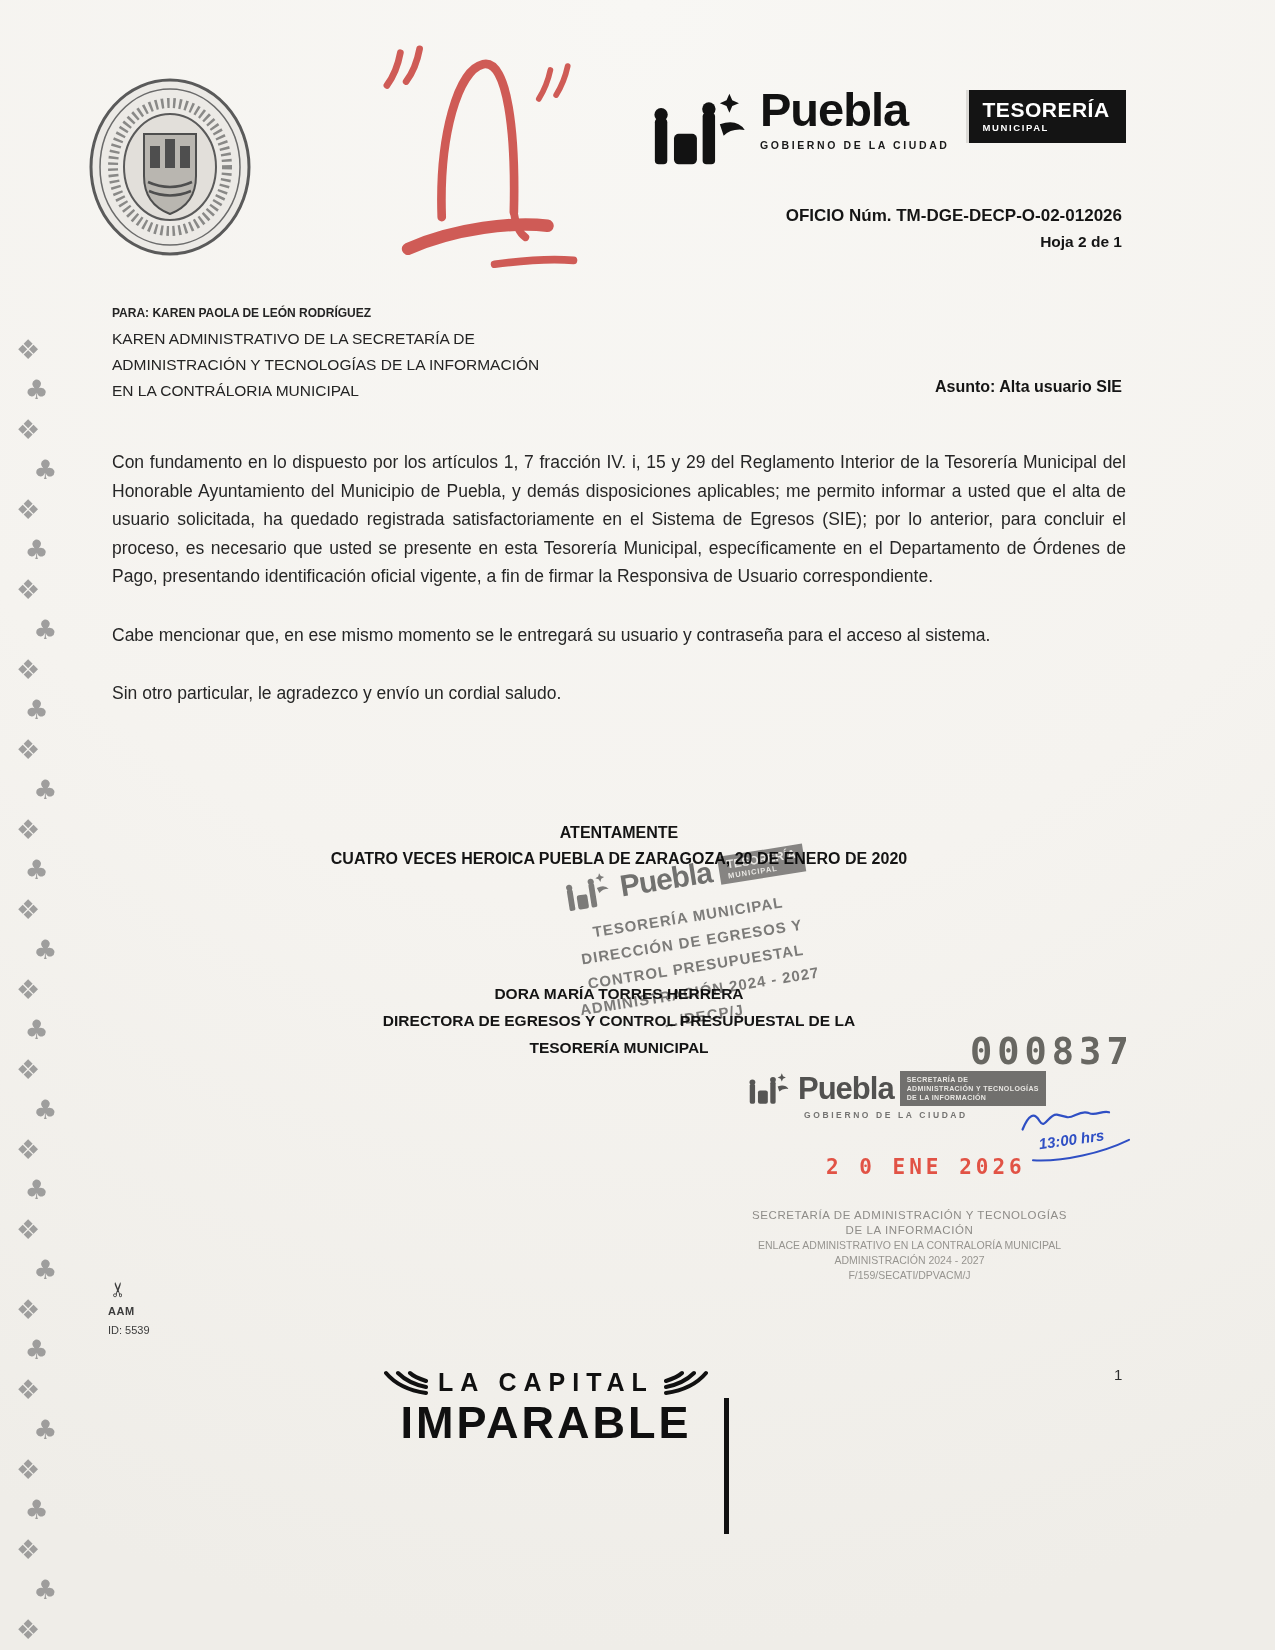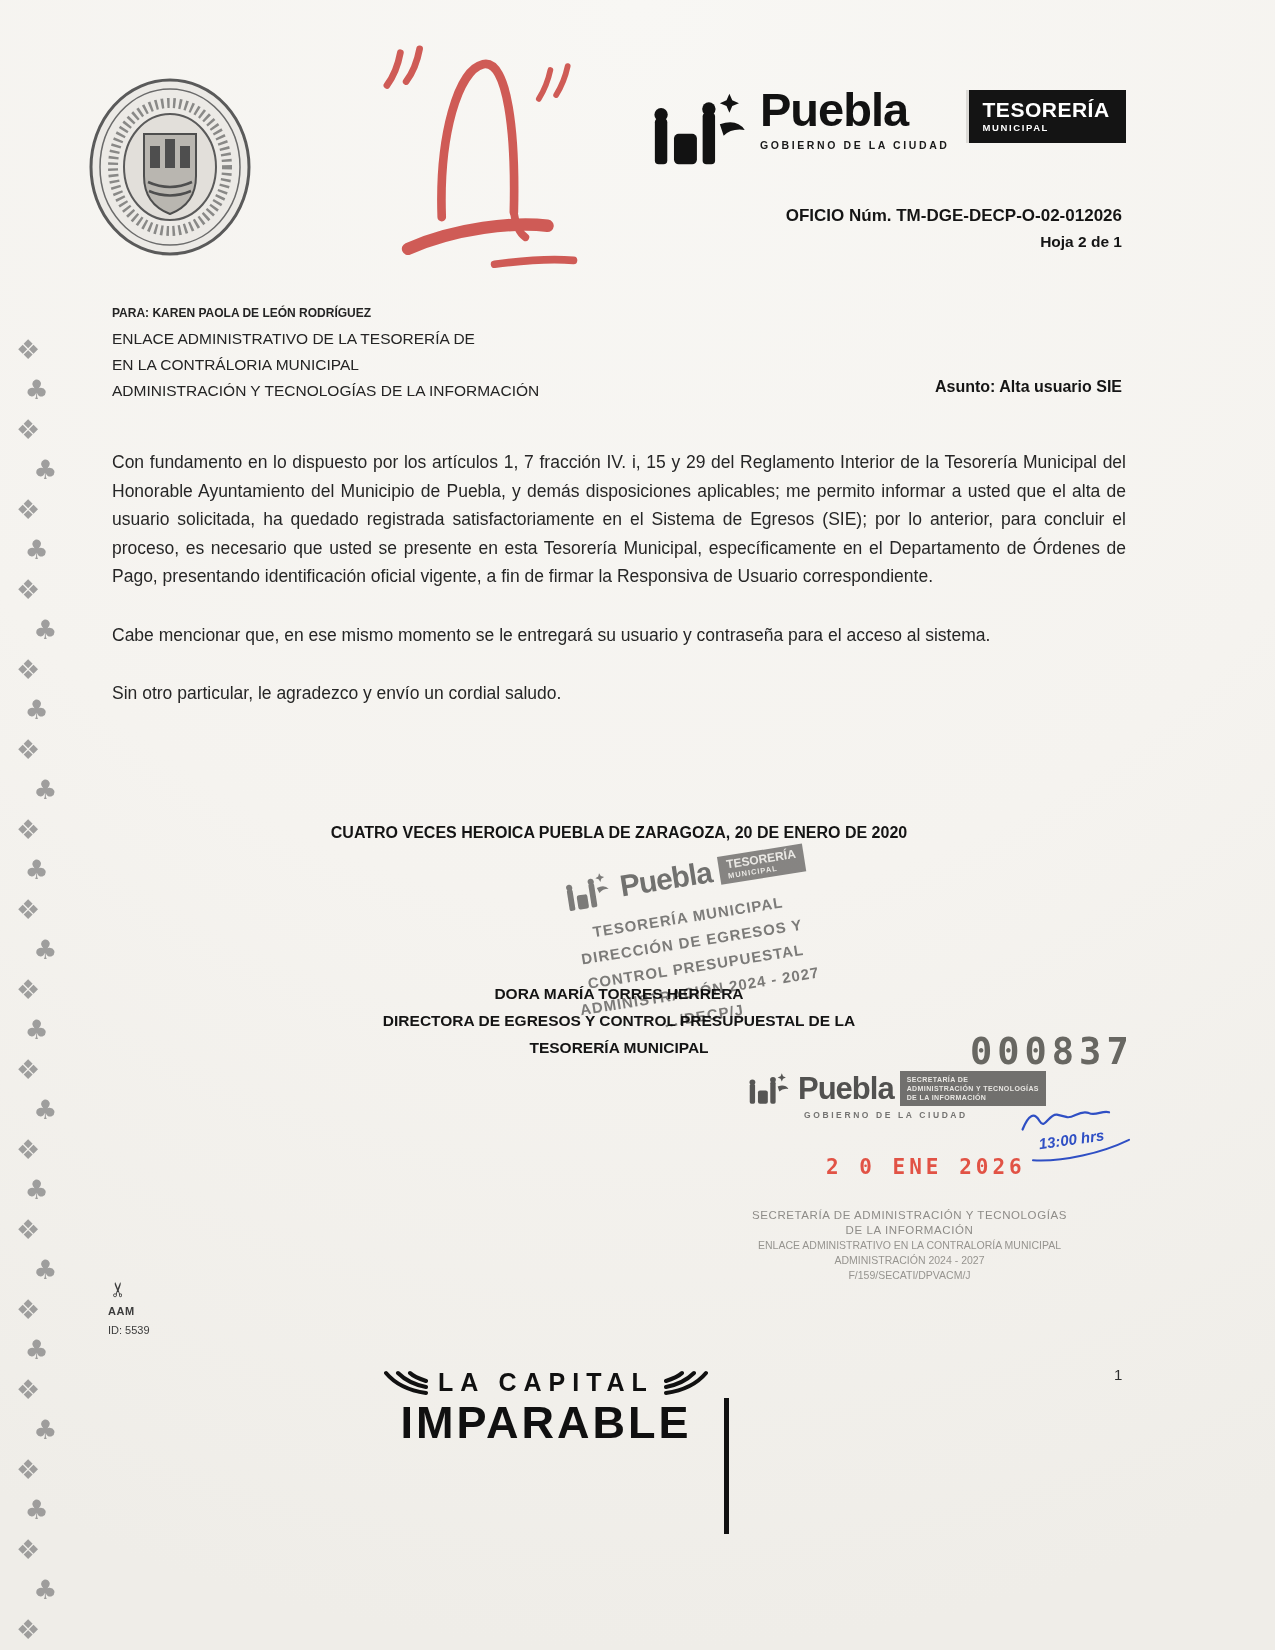--- a/index.html
+++ b/index.html
@@ -175,33 +175,34 @@
       <div class="l1">TESORERÍA</div>
       <div class="l2">MUNICIPAL</div>
     </div>
   </div>
 
   <div class="oficio">OFICIO Núm. TM-DGE-DECP-O-02-012026</div>
   <div class="hoja">Hoja 2 de 1</div>
 
   <div class="recipient">
     <div class="r1">PARA: KAREN PAOLA DE LEÓN RODRÍGUEZ</div>
-    <div>ENLACE ADMINISTRATIVO DE LA TESORERÍA DE</div>
+    <div>KAREN ADMINISTRATIVO DE LA SECRETARÍA DE</div>
+    <div>ADMINISTRACIÓN Y TECNOLOGÍAS DE LA INFORMACIÓN</div>
     <div>EN LA CONTRÁLORIA MUNICIPAL</div>
-    <div>ADMINISTRACIÓN Y TECNOLOGÍAS DE LA INFORMACIÓN</div>
   </div>
   <div class="asunto">Asunto: Alta usuario SIE</div>
 
   <div class="bodytext">
     <p>Con fundamento en lo dispuesto por los artículos 1, 7 fracción IV. i, 15 y 29 del Reglamento Interior de la Tesorería Municipal del Honorable Ayuntamiento del Municipio de Puebla, y demás disposiciones aplicables; me permito informar a usted que el alta de usuario solicitada, ha quedado registrada satisfactoriamente en el Sistema de Egresos (SIE); por lo anterior, para concluir el proceso, es necesario que usted se presente en esta Tesorería Municipal, específicamente en el Departamento de Órdenes de Pago, presentando identificación oficial vigente, a fin de firmar la Responsiva de Usuario correspondiente.</p>
     <p>Cabe mencionar que, en ese mismo momento se le entregará su usuario y contraseña para el acceso al sistema.</p>
     <p>Sin otro particular, le agradezco y envío un cordial saludo.</p>
   </div>
 
   <div class="closing">
+    <div>ATENTAMENTE</div>
     <div>CUATRO VECES HEROICA PUEBLA DE ZARAGOZA, 20 DE ENERO DE 2020</div>
   </div>
 
   <div class="signature">
     <div>DORA MARÍA TORRES HERRERA</div>
     <div>DIRECTORA DE EGRESOS Y CONTROL PRESUPUESTAL DE LA</div>
     <div>TESORERÍA MUNICIPAL</div>
   </div>
 
   <div class="stamp-dge">

